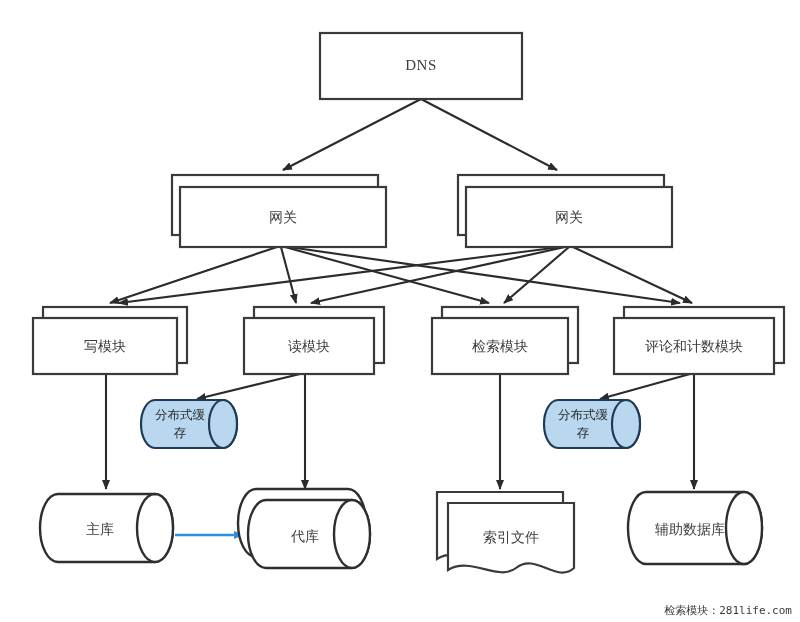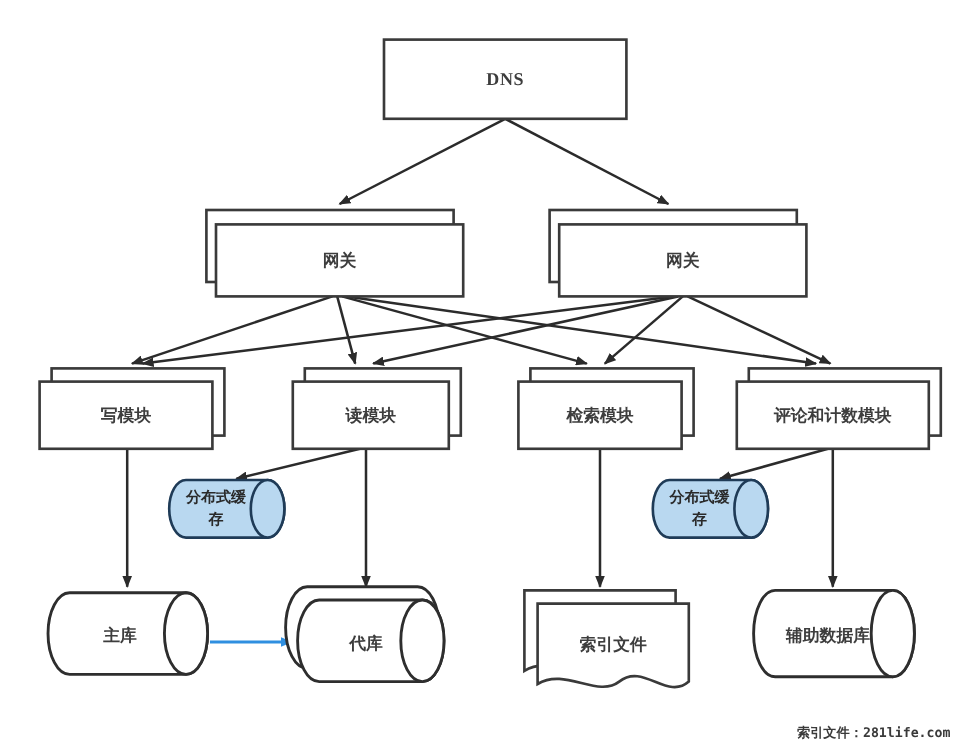--- a/index.html
+++ b/index.html
@@ -13,21 +13,20 @@
     font-family: "Liberation Sans", "DejaVu Sans", sans-serif;
     overflow: hidden;
     position: relative;
   }
   #diagram-root {
     position: absolute;
     top: 0;
     left: 0;
     width: 800px;
     height: 622px;
-    font-weight: bold;
   }
   svg#diagram {
     display: block;
     width: 800px;
     height: 622px;
   }
   .node-shape {
     fill: #ffffff;
     stroke: #3a3a3a;
     stroke-width: 2.2;
@@ -222,14 +221,14 @@
       <text class="node-label" x="511" y="538">索引文件</text>
     </g>
 
     <g>
       <path class="db-shape" d="M 646 492 L 744 492 A 18 36 0 0 1 744 564 L 646 564 A 18 36 0 0 1 646 492 Z"></path>
       <path class="db-lid" d="M 744 492 A 18 36 0 0 0 744 564 A 18 36 0 0 0 744 492 Z"></path>
       <text class="node-label" x="690" y="530">辅助数据库</text>
     </g>
   </svg>
 
-  <div class="watermark">索引文件：281life.com</div>
+  <div class="watermark">检索模块：281life.com</div>
 </div>
 
 </body></html>

